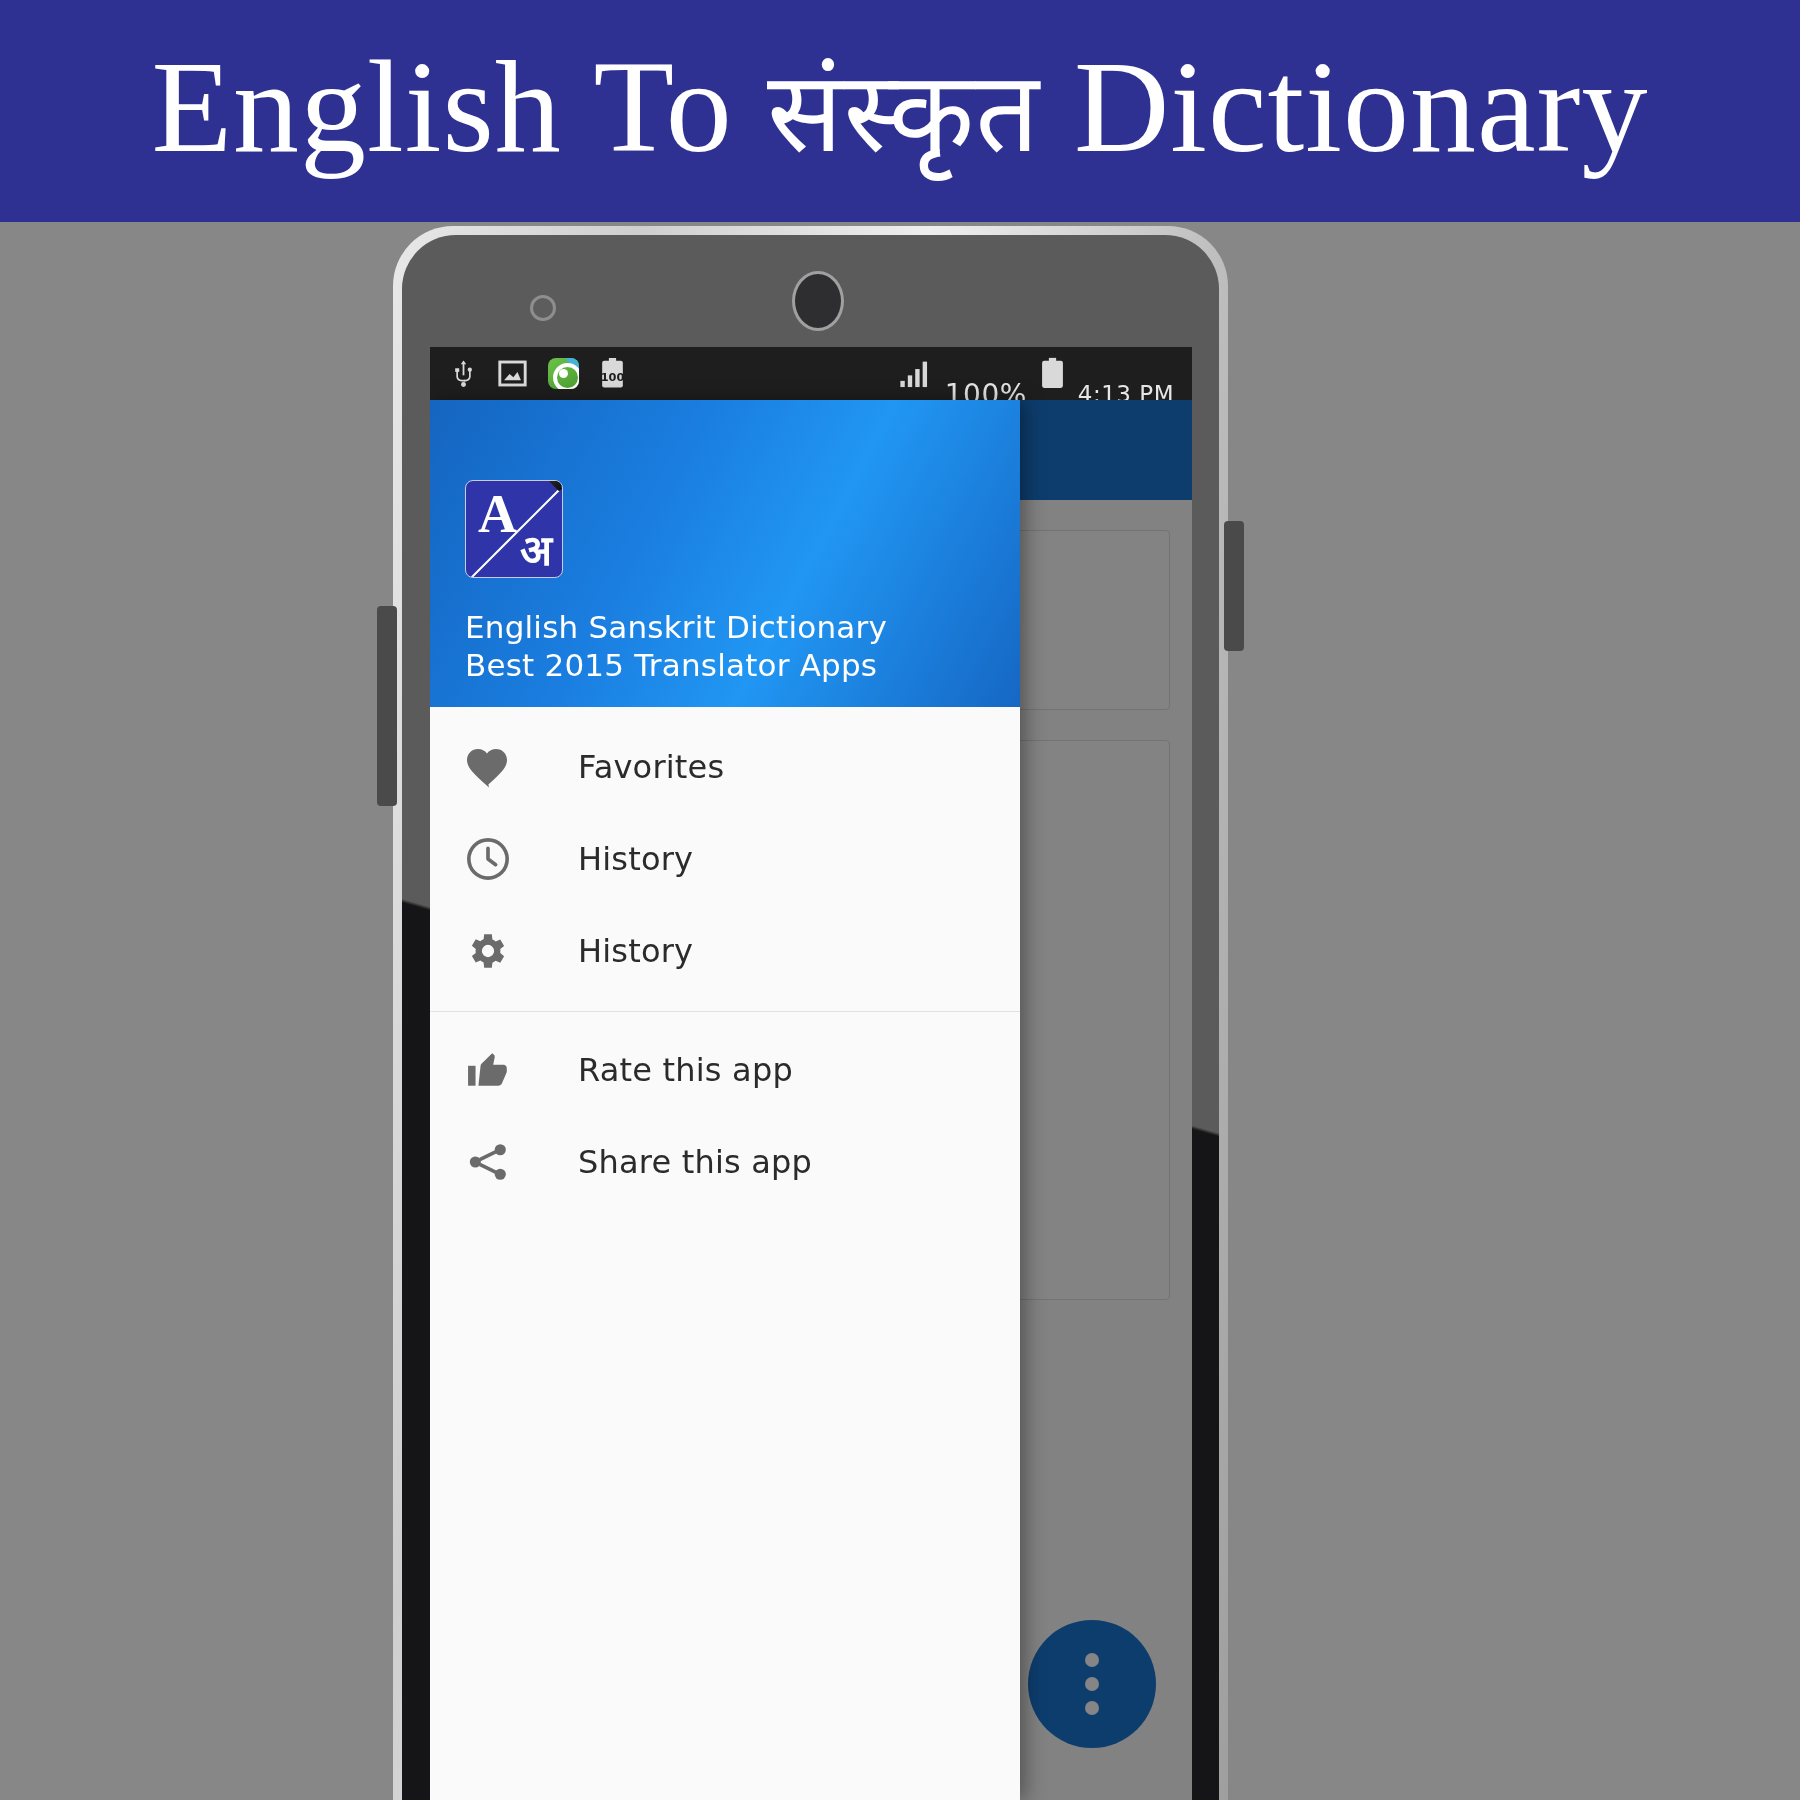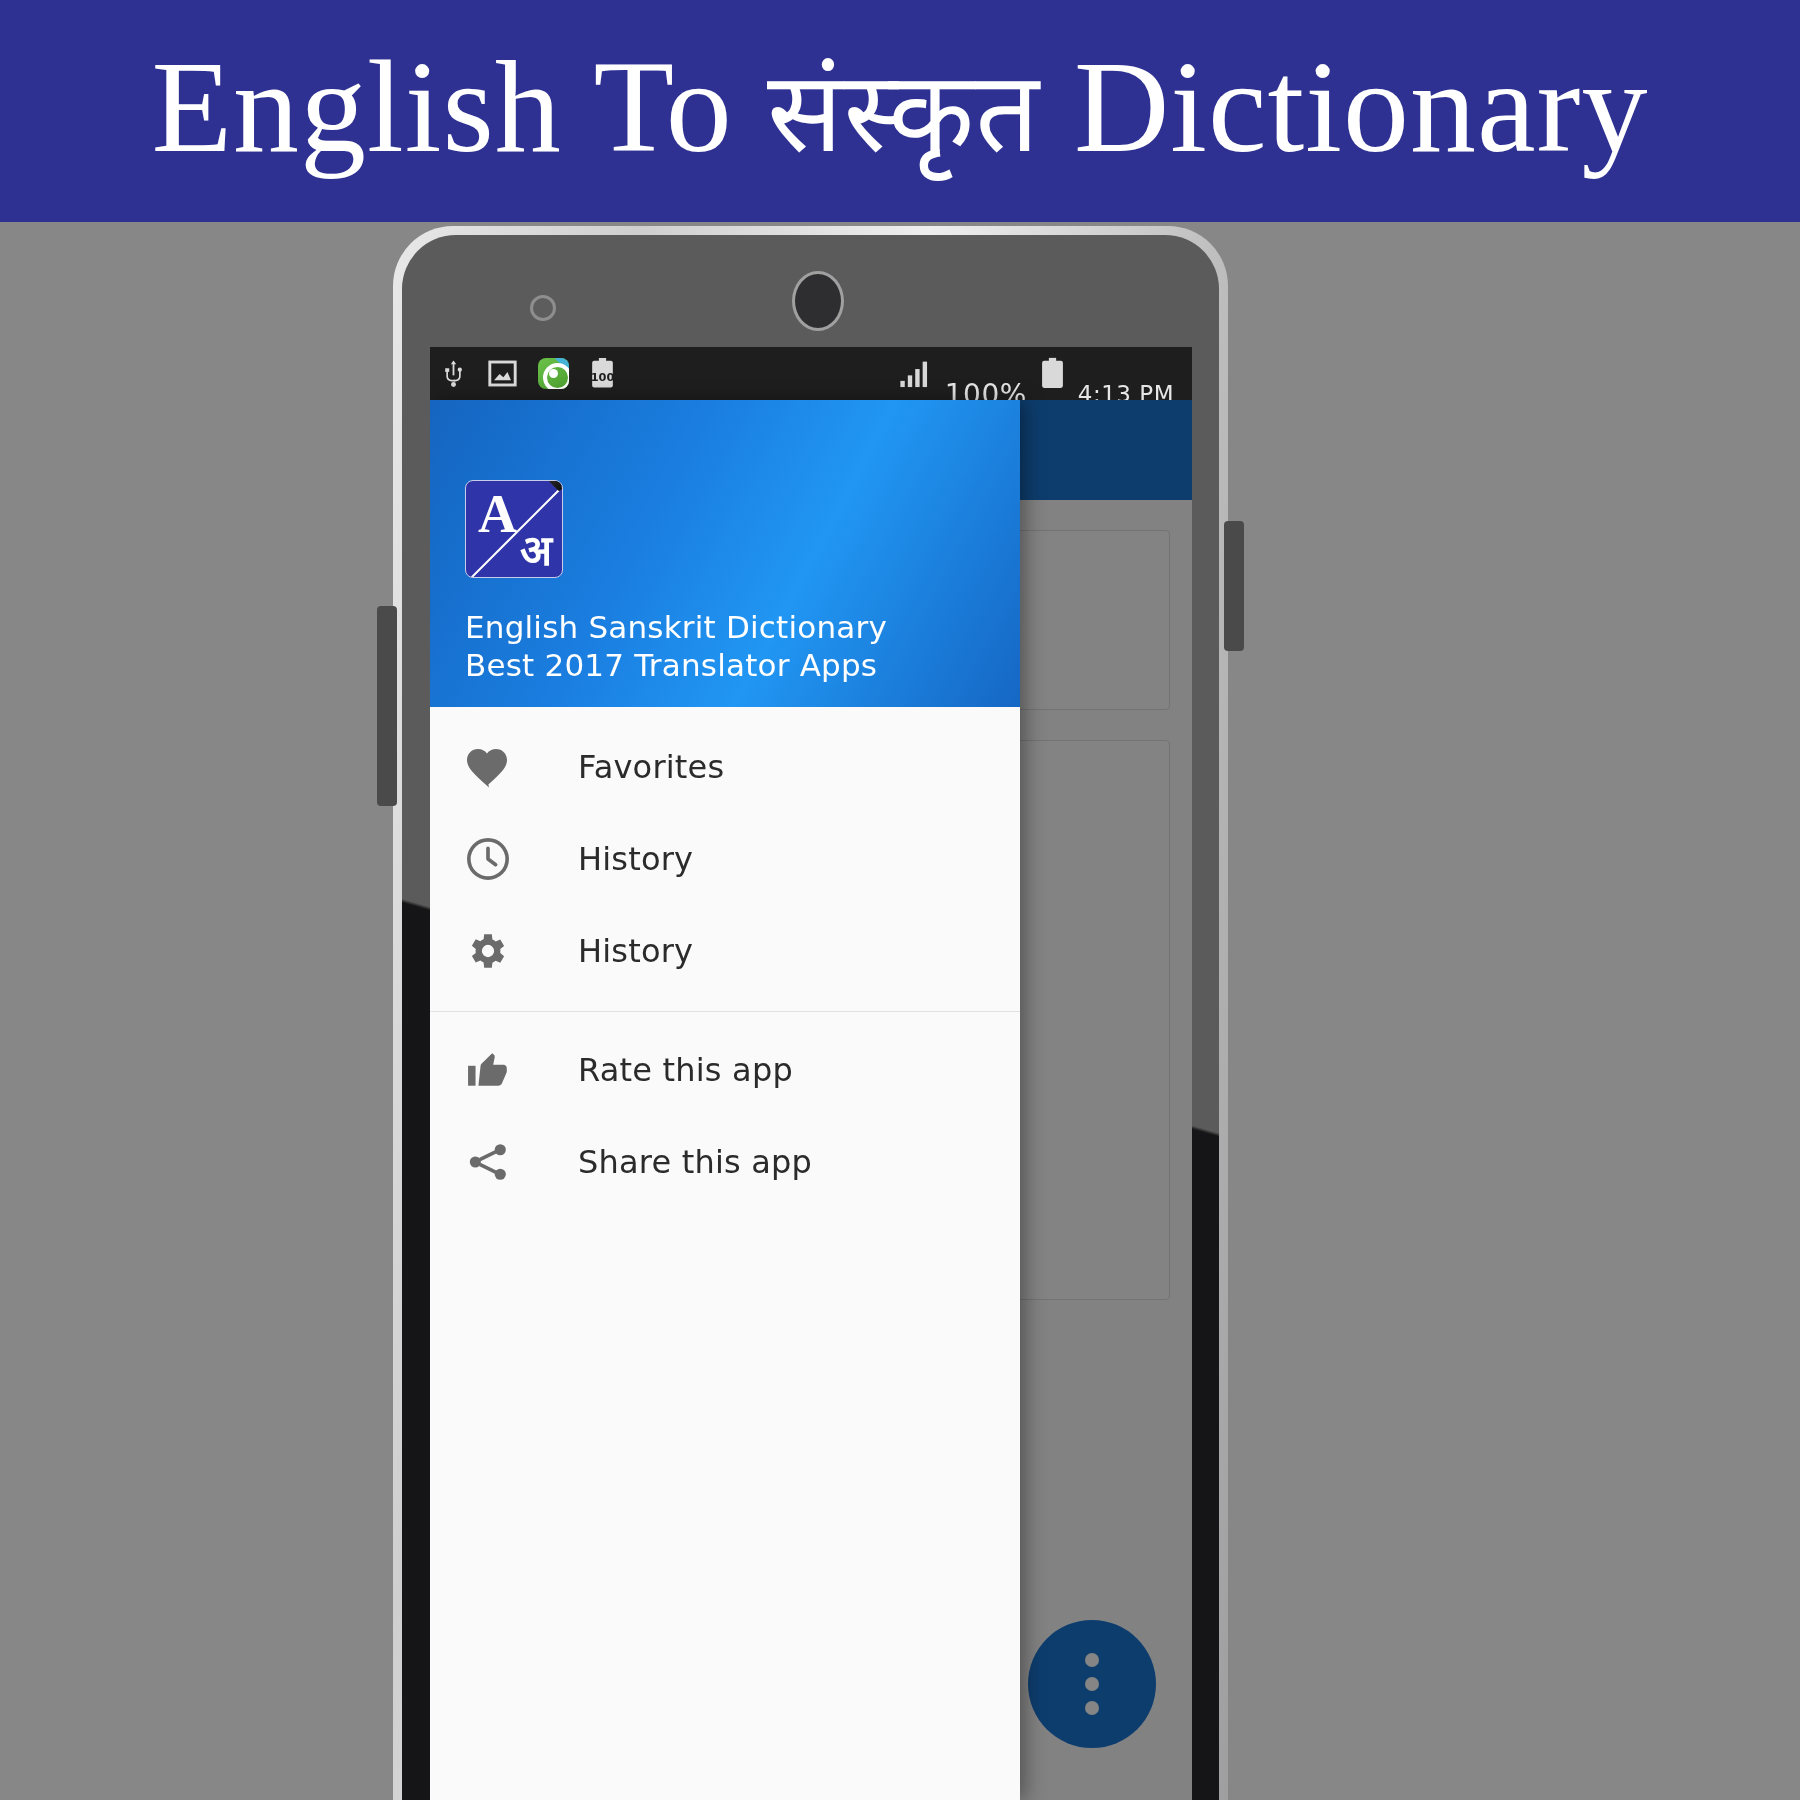--- a/index.html
+++ b/index.html
@@ -103,21 +103,21 @@
     z-index: 5;
   }
 
   
   .statusbar {
     position: relative;
     height: 53px;
     background: #1e1e1e;
     display: flex;
     align-items: center;
-    padding: 0 12px 0 10px;
+    padding: 0 12px 0 20px;
     color: #d8d8d8;
   }
   .sb-left { display: flex; align-items: center; gap: 21px; }
   .sb-right {
     margin-left: auto;
     display: flex; align-items: center; gap: 13px;
     padding-right: 6px;
   }
   .sb-text {
     font-family: "DejaVu Sans", sans-serif;
@@ -381,21 +381,21 @@
     <div class="drawer">
 
       <div class="drawer-header">
         <div class="app-icon">
           <div class="diag"></div>
           <div class="ltr-a">A</div>
           <div class="ltr-dev">अ</div>
           <div class="pen"></div>
         </div>
         <div class="drawer-sub">English Sanskrit Dictionary</div>
-        <div class="drawer-sub">Best 2017 Translator Apps</div>
+        <div class="drawer-sub">Best 2015 Translator Apps</div>
       </div>
 
       <div class="drawer-list">
 
         <div class="drawer-item">
           <span class="ico">
             <svg width="48" height="44" viewBox="0 0 24 22">
               <path fill="#6b6b6b" d="M12 21.3l-1.7-1.6C4.3 14.3 1 11.3 1 7.5 1 4.4 3.4 2 6.5 2c1.8 0 3.5.8 4.5 2.2C12 2.8 13.7 2 15.5 2 18.6 2 21 4.4 21 7.5c0 3.8-3.3 6.8-9.3 12.2z"></path>
             </svg>
           </span>

